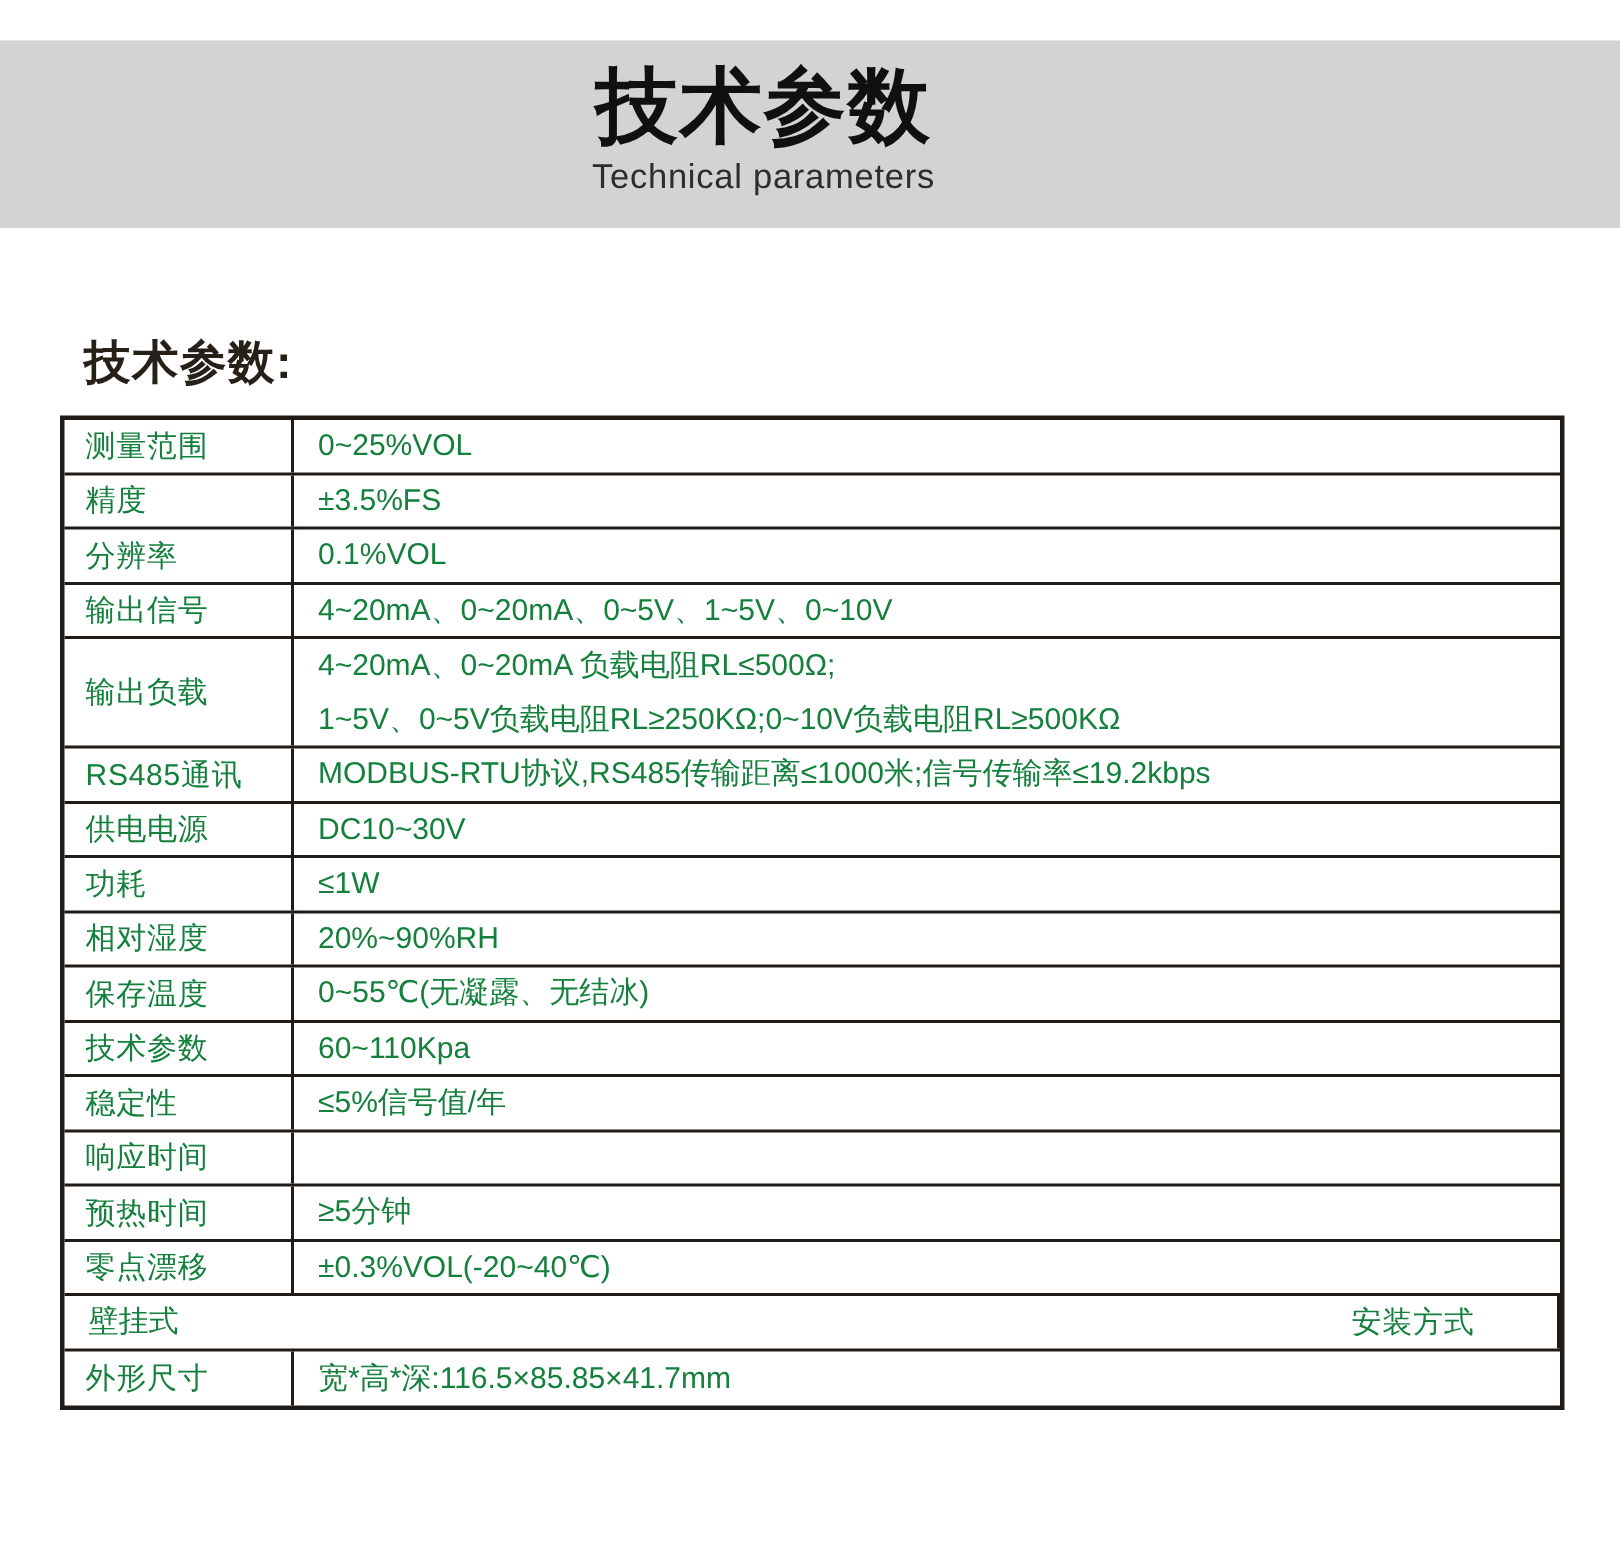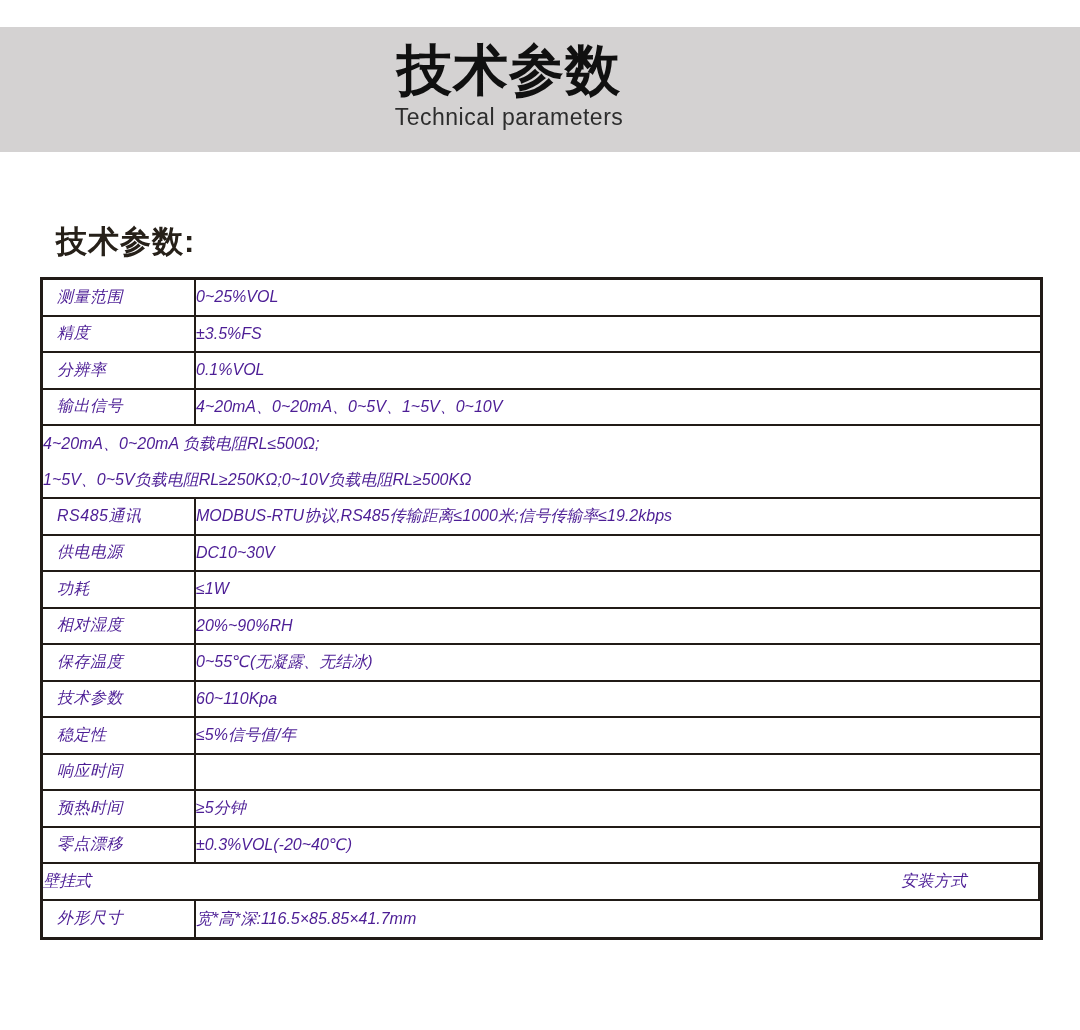--- a/index.html
+++ b/index.html
@@ -65,34 +65,33 @@
   .spec-row {
     display: flex;
     height: 36.5px;
     border-bottom: 2px solid #211b17;
   }
   .spec-row:last-child { border-bottom: none; }
   .spec-row.tall { height: 73px; }
   .cell {
     display: flex;
     align-items: center;
-    font-size: 16px;
-    color: #4c1d95;
-    font-style: italic;
+    font-size: 20px;
+    color: #15803d;
   }
   .cell.label {
     width: 153px;
     flex: 0 0 153px;
     border-right: 2.5px solid #211b17;
     padding-left: 14px;
     letter-spacing: 0.5px;
   }
   .cell.value {
     flex: 1;
-    padding-left: 0;
+    padding-left: 16px;
     white-space: pre-line;
     line-height: 36px;
   }
 </style>
 </head>
 <body>
 
 <div class="banner">
   <div class="banner-inner">
     <div class="banner-title">技术参数</div>
@@ -113,20 +112,21 @@
   </div>
   <div class="spec-row">
     <div class="cell label">分辨率</div>
     <div class="cell value">0.1%VOL</div>
   </div>
   <div class="spec-row">
     <div class="cell label">输出信号</div>
     <div class="cell value">4~20mA、0~20mA、0~5V、1~5V、0~10V</div>
   </div>
   <div class="spec-row tall">
+    <div class="cell label">输出负载</div>
     <div class="cell value">4~20mA、0~20mA 负载电阻RL≤500Ω;
 1~5V、0~5V负载电阻RL≥250KΩ;0~10V负载电阻RL≥500KΩ</div>
   </div>
   <div class="spec-row">
     <div class="cell label">RS485通讯</div>
     <div class="cell value">MODBUS-RTU协议,RS485传输距离≤1000米;信号传输率≤19.2kbps</div>
   </div>
   <div class="spec-row">
     <div class="cell label">供电电源</div>
     <div class="cell value">DC10~30V</div>

